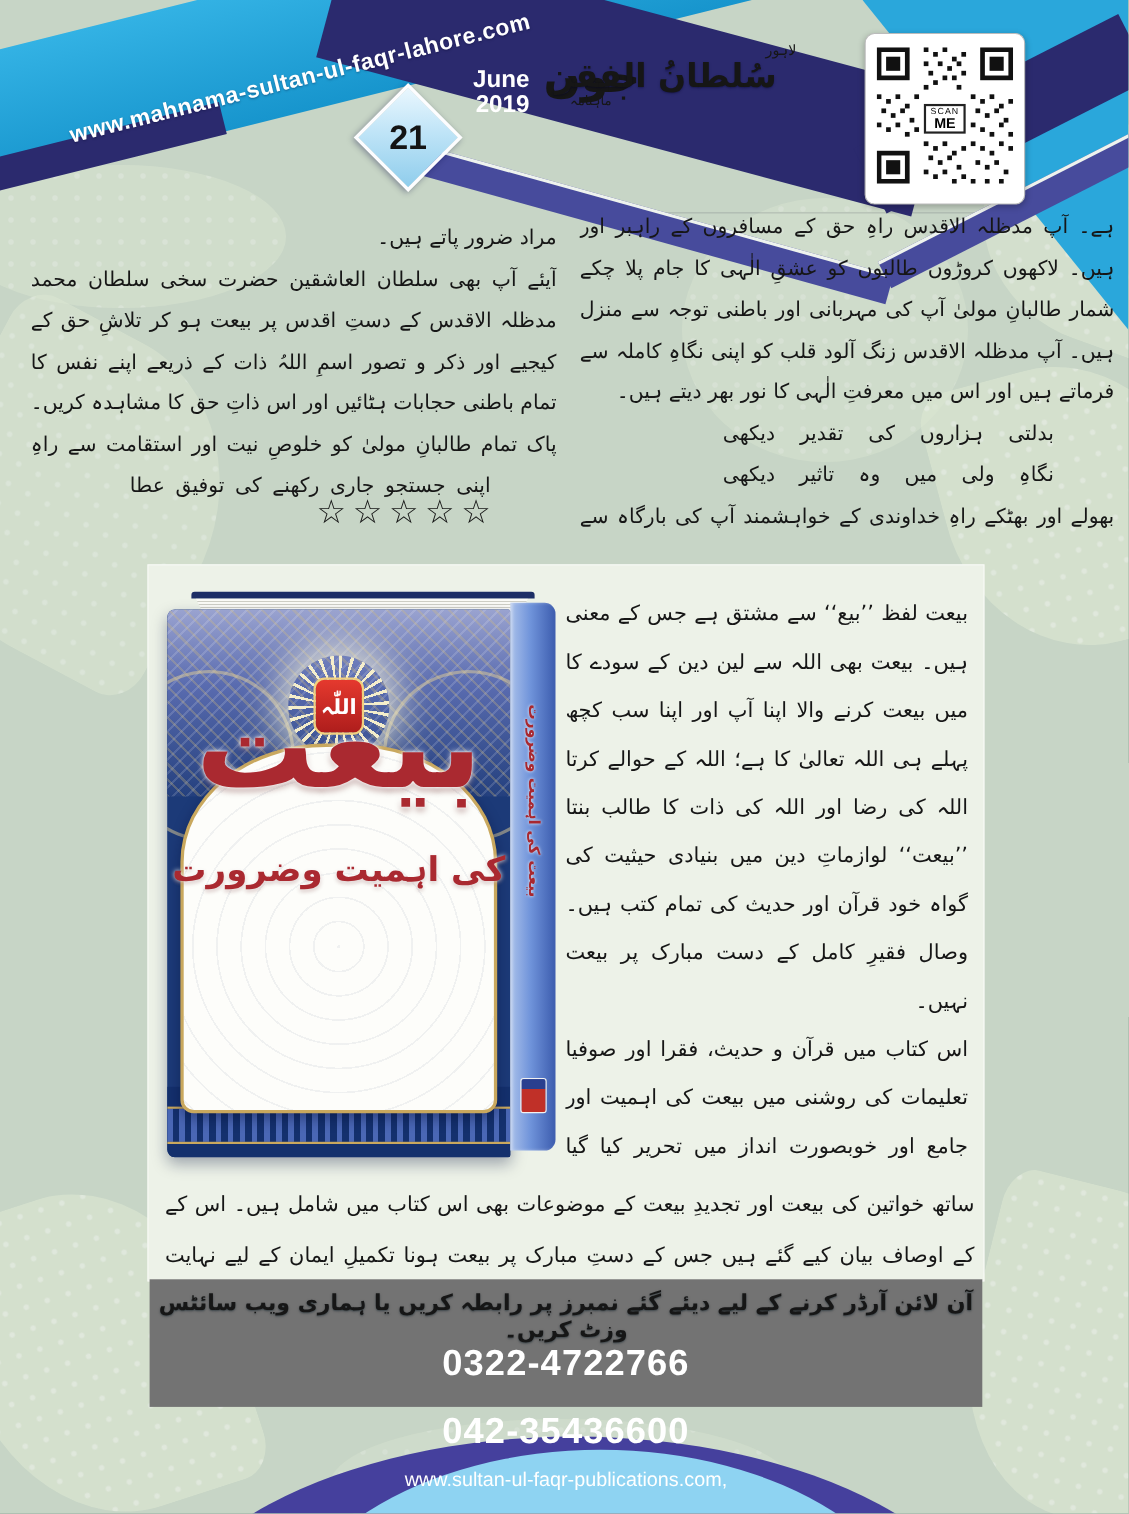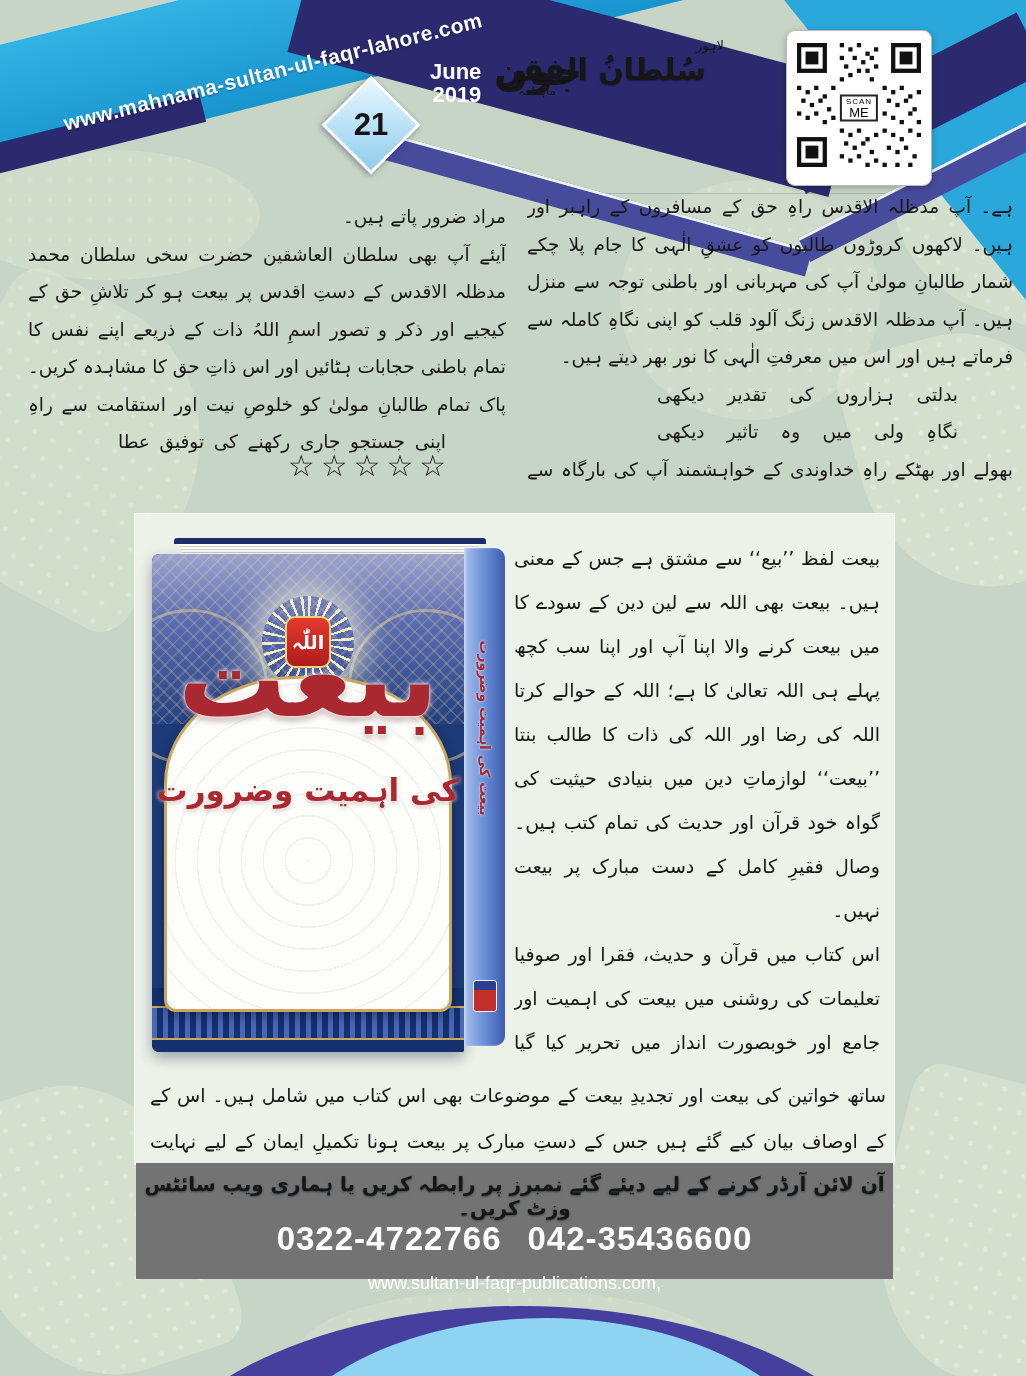--- a/index.html
+++ b/index.html
@@ -39,21 +39,21 @@
   .logo .main{position:absolute;right:10px;top:18px;font-size:30px;font-weight:bold;white-space:nowrap;
               text-shadow:0 1px 2px rgba(0,0,40,.4);}
   .logo .prefix{position:absolute;right:160px;top:50px;font-size:12px;}
   .logo .city{position:absolute;right:-8px;top:4px;font-size:13px;text-align:right;}
   .qr-card{position:absolute;left:786px;top:30px;width:144px;height:154px;background:#fff;
            border:1px solid #bbb;border-radius:9px;box-shadow:0 2px 6px rgba(0,0,0,.25);z-index:3;}
   .qr-card svg{position:absolute;left:10px;top:12px;}
   .scanme{position:absolute;left:50%;top:50%;transform:translate(-50%,-50%);background:#fff;
           border:2px solid #222;padding:1px 4px;text-align:center;font-family:"Liberation Sans",sans-serif;}
   .scanme .s1{font-size:8px;letter-spacing:1px;line-height:8px;}
-  .scanme .s2{font-size:13px;font-weight:normal;line-height:13px;}
+  .scanme .s2{font-size:13px;font-weight:bold;line-height:13px;}
   .hair{position:absolute;left:545px;top:193px;width:468px;height:1px;background:rgba(40,40,60,.18);}
   
   .ur{direction:rtl;color:#161616;font-family:"DejaVu Sans",sans-serif;}
   .uline{text-align:justify;text-align-last:justify;overflow:hidden;}
   .uline.end{text-align-last:right;}
   .uline.verse{padding-right:55px;padding-left:130px;}
   .uline.lastline{padding-right:60px;padding-left:90px;}
   .col-r{position:absolute;left:527px;top:188px;width:486px;font-size:18.5px;z-index:3;}
   .col-r .uline{line-height:37.5px;height:37.5px;}
   .col-l{position:absolute;left:28px;top:198px;width:478px;font-size:18.5px;z-index:3;}
@@ -109,21 +109,21 @@
         text-align:center;color:#a82830;font-size:14px;font-weight:bold;white-space:nowrap;
         text-shadow:0 0 3px #fff;direction:rtl;}
   .pub-logo{position:absolute;bottom:34px;left:50%;transform:translateX(-50%);width:22px;height:30px;
         background:linear-gradient(180deg,#2a3f8f 30%,#c03028 30%);border:1px solid #f2f2f2;border-radius:3px;}
   
   .bar{position:absolute;left:136px;top:1163px;width:757px;height:116px;background:#737373;z-index:3;
        color:#fff;text-align:center;}
   .bar .order{margin-top:9px;font-size:20px;font-weight:bold;direction:rtl;
        text-shadow:0 1px 2px rgba(0,20,30,.5);}
   .bar .phones{margin-top:1px;font-family:"Liberation Sans",sans-serif;font-size:33px;font-weight:bold;
-       letter-spacing:1px;display:flex;justify-content:center;gap:26px;line-height:36px;}
+       letter-spacing:1px;display:flex;justify-content:center;gap:26px;line-height:36px;flex-direction:column;}
   .bar .sites{margin-top:16px;font-family:"Liberation Sans",sans-serif;font-size:18px;
        display:flex;justify-content:center;gap:46px;}
   
   .ell{position:absolute;border-radius:50%;z-index:2;}
   .ell.indigo{left:130px;top:1306px;width:784px;height:420px;background:#45409d;}
   .ell.sky{left:248px;top:1318px;width:596px;height:380px;background:#8ed3f2;}
 </style>
 </head>
 <body>
 

